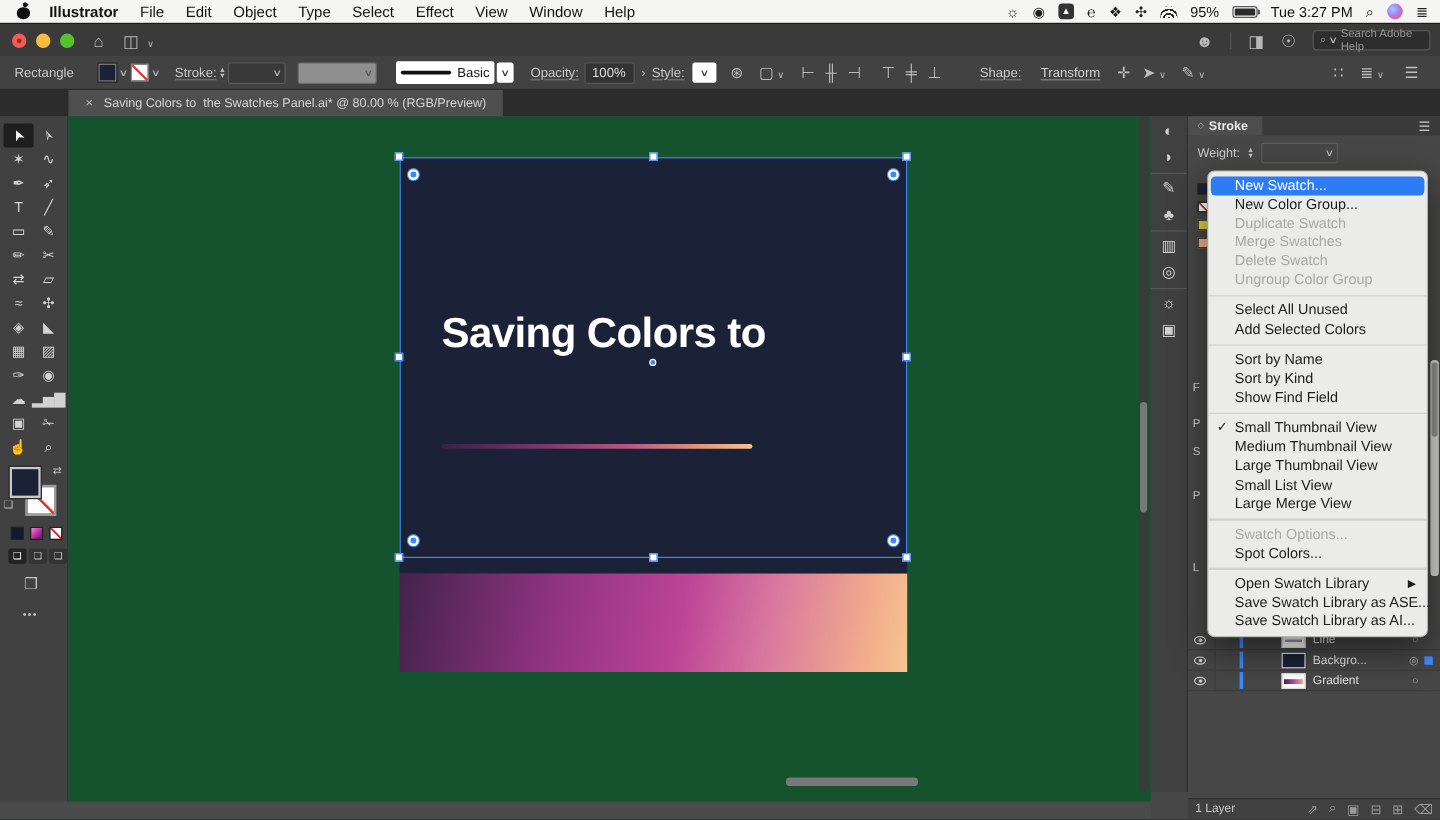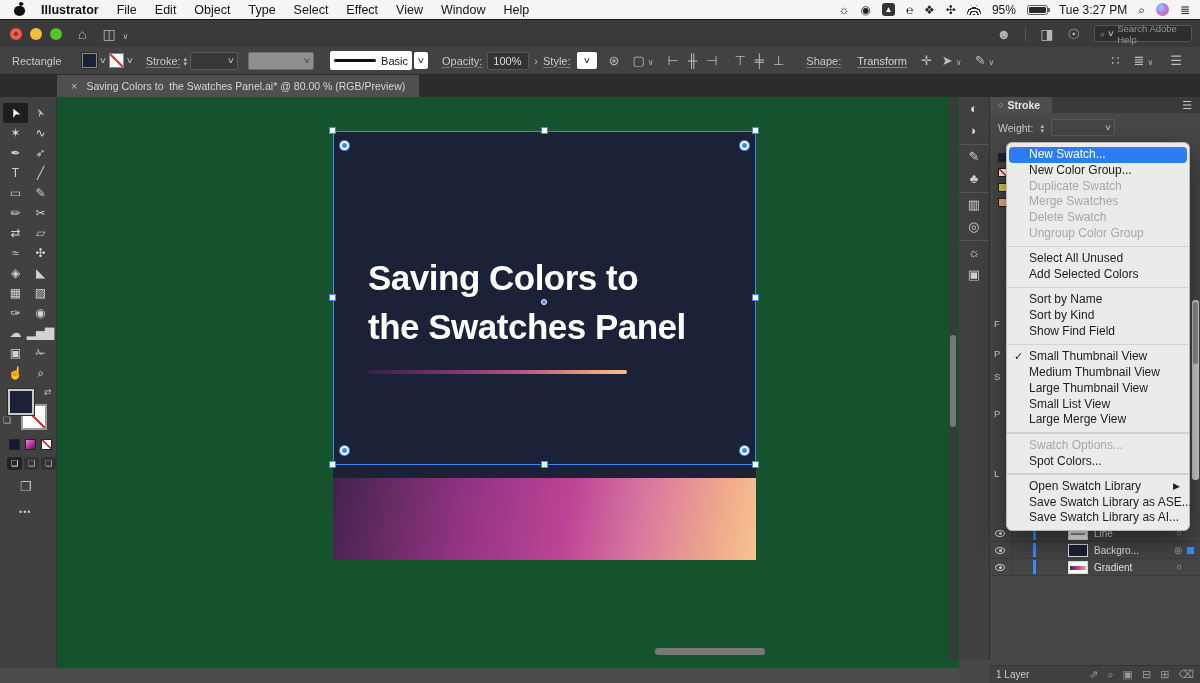--- a/index.html
+++ b/index.html
@@ -255,21 +255,21 @@
     <span class="ob-ico" style="margin-left:12px;">⊛</span>
     <span class="ob-ico" style="margin-left:8px;"><span>▢</span><span class="chev">∨</span></span>
     <span class="ob" style="margin-left:6px; gap:9px;">
       <span class="ob-ico" style="margin:0">⊢</span>
       <span class="ob-ico" style="margin:0">╫</span>
       <span class="ob-ico" style="margin:0">⊣</span>
       <span class="ob-ico" style="margin:0 0 0 8px">⊤</span>
       <span class="ob-ico" style="margin:0">╪</span>
       <span class="ob-ico" style="margin:0">⊥</span>
     </span>
-    <span class="ulbl" style="margin-left:22px;">Shape:</span>
+    <span class="ulbl" style="margin-left:32px;">Shape:</span>
     <span class="linklbl" style="margin-left:16px;">Transform</span>
     <span class="ob-ico" style="margin-left:14px;">✛</span>
     <span class="ob-ico"><span>➤</span><span class="chev">∨</span></span>
     <span class="ob-ico"><span>✎</span><span class="chev">∨</span></span>
     <span class="ob" style="margin-left:auto; gap:14px; padding-right:18px;">
       <span class="ob-ico" style="margin:0">∷</span>
       <span class="ob-ico" style="margin:0"><span>≣</span><span class="chev">∨</span></span>
       <span class="ob-ico" style="margin:0">☰</span>
     </span>
   </div>
@@ -386,21 +386,20 @@
       <span class="scrmode">❐</span>
       <span class="tooldots">•••</span>
     </div>
   </div>
 
   <div class="canvas">
     <div class="artboard">
       <div class="ab-top">
         <div class="heading">
           <div>Saving Colors to</div>
-          <div>the Swatches Panel</div>
         </div>
         <div class="underline"></div>
       </div>
       <div class="ab-grad"></div>
 
       <div class="selframe"></div>
       <span class="h" style="left:-4px;top:-4px"></span>
       <span class="h" style="left:208px;top:-4px"></span>
       <span class="h" style="left:419px;top:-4px"></span>
       <span class="h" style="left:-4px;top:163px"></span>

